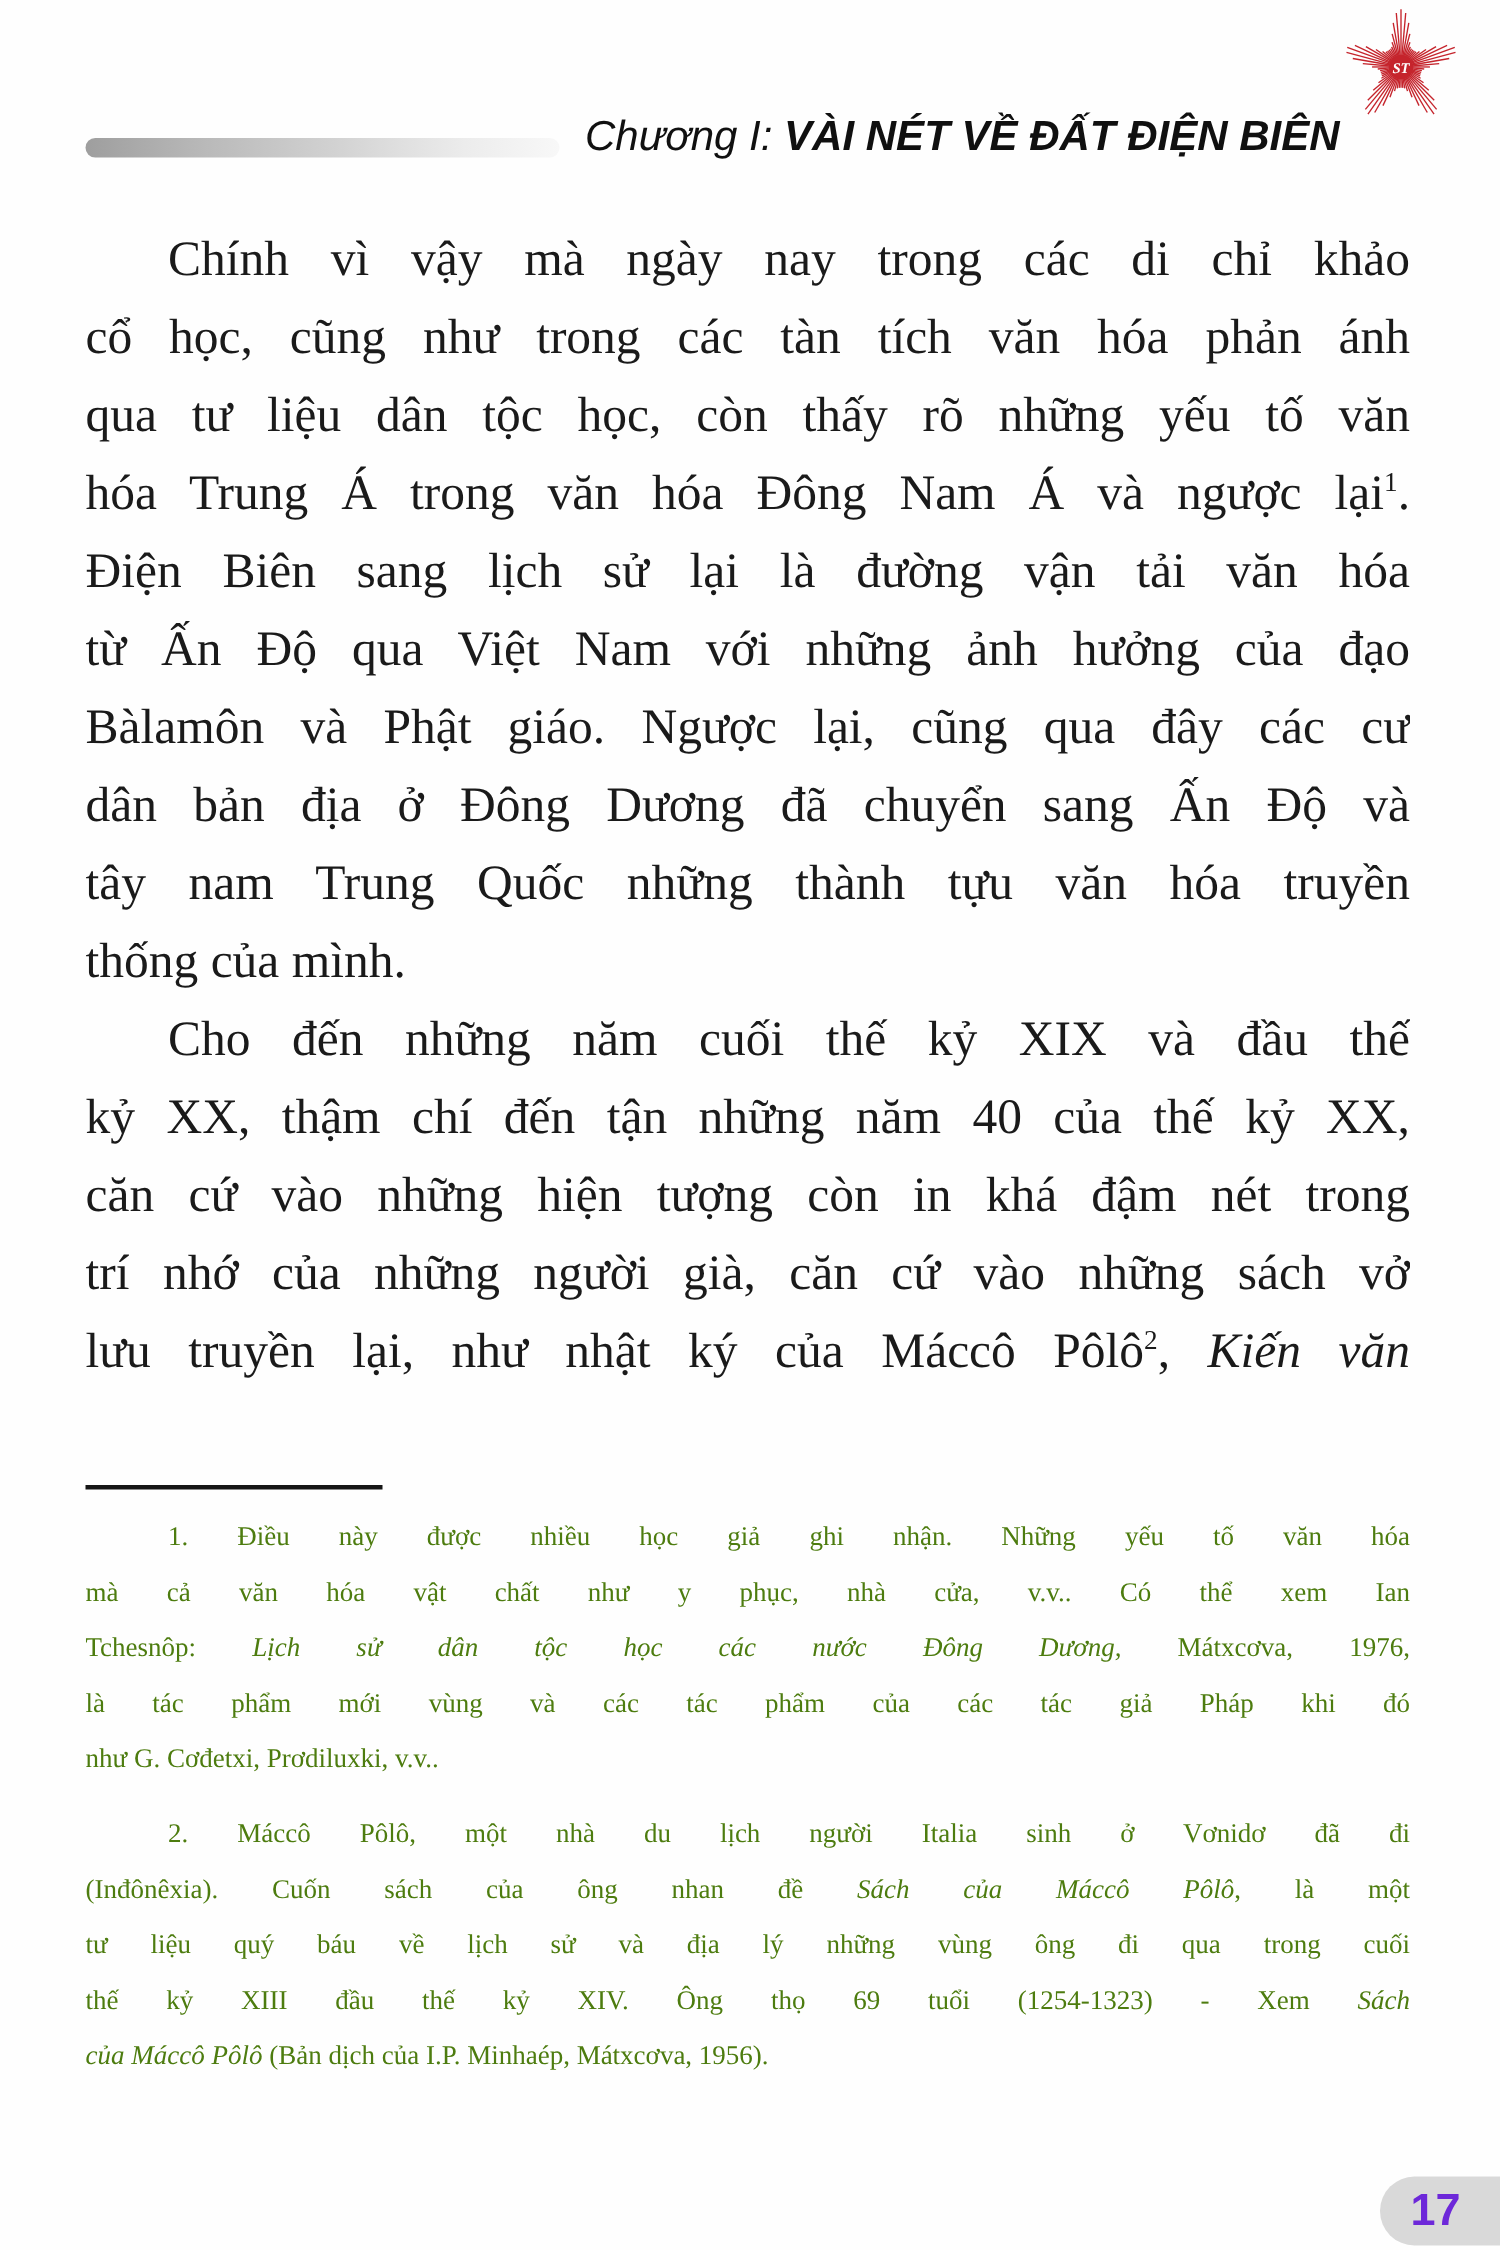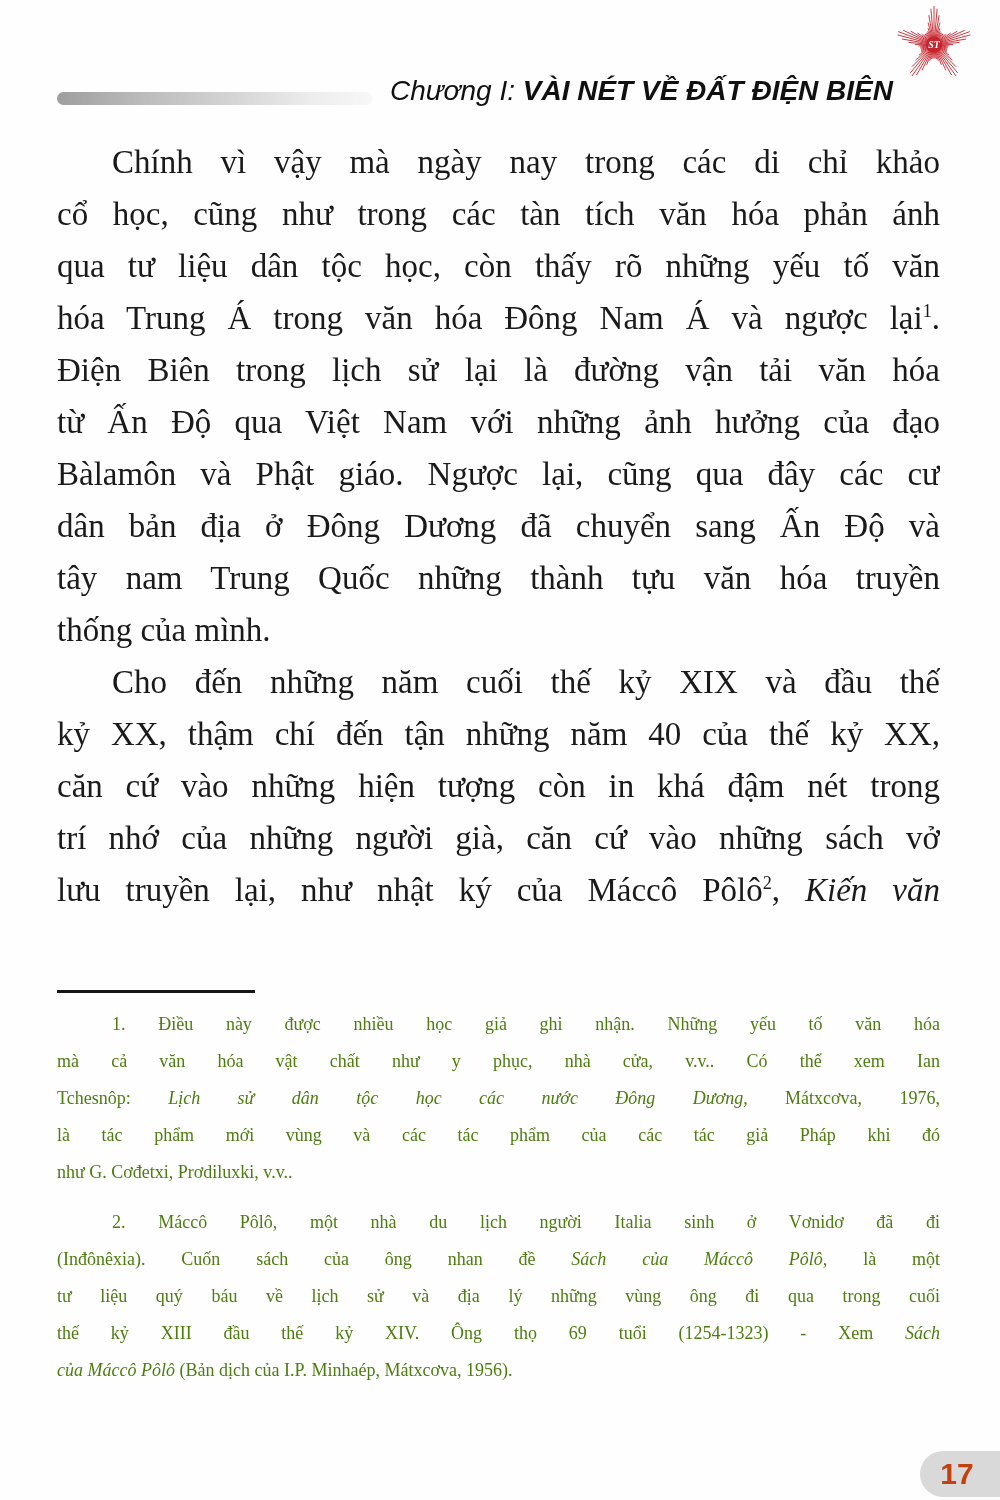--- a/index.html
+++ b/index.html
@@ -33,21 +33,21 @@
   .header-text .title { font-weight: 700; }
 
   
   .logo {
     position: absolute; left: 888px; top: 2px;
     width: 92px; height: 82px;
   }
 
   
   .body-text {
-    position: absolute; left: 57px; top: 136px; width: 883px;
+    position: absolute; left: 57px; top: 147px; width: 883px;
     font-size: 33px; line-height: 52px;
   }
   .line {
     text-align: justify;
     text-align-last: justify;
     height: 52px;
     overflow: hidden;
   }
   .line.noFill { text-align-last: left; }
   .line.indent { text-indent: 55px; }
@@ -68,21 +68,21 @@
   .footnotes .para + .para { margin-top: 13px; }
 
   
   .page-pill {
     position: absolute; right: 0; top: 1451px;
     width: 80px; height: 46px;
     background: #d9d9d9;
     border-radius: 23px 0 0 23px;
     display: flex; align-items: center; justify-content: center;
     font-family: "Liberation Sans", sans-serif;
-    font-weight: 700; font-size: 30px; color: #c2410c;
+    font-weight: 700; font-size: 30px; color: #6d28d9;
     padding-right: 6px; box-sizing: border-box;
   }
 </style>
 </head>
 <body>
 
 <div class="page">
 
   <svg class="logo" viewBox="-50 -50 100 100" xmlns="http://www.w3.org/2000/svg">
     <g id="burst">
@@ -169,21 +169,21 @@
     <span class="chap">Chương I:</span>
     <span class="title"> <span>VÀI NÉT VỀ ĐẤT ĐIỆN BIÊN</span></span>
   </div>
 
   <div class="body-text">
       <div class="para">
         <div class="line indent"><span>Chính vì vậy mà ngày nay trong các di chỉ khảo</span></div>
         <div class="line"><span>cổ học, cũng như trong các tàn tích văn hóa phản ánh</span></div>
         <div class="line"><span>qua tư liệu dân tộc học, còn thấy rõ những yếu tố văn</span></div>
         <div class="line"><span>hóa Trung Á trong văn hóa Đông Nam Á và ngược lại</span><span class="sup">1</span><span>.</span></div>
-        <div class="line"><span>Điện Biên trong lịch sử lại là đường vận tải văn hóa</span></div>
+        <div class="line"><span>Điện Biên sang lịch sử lại là đường vận tải văn hóa</span></div>
         <div class="line"><span>từ Ấn Độ qua Việt Nam với những ảnh hưởng của đạo</span></div>
         <div class="line"><span>Bàlamôn và Phật giáo. Ngược lại, cũng qua đây các cư</span></div>
         <div class="line"><span>dân bản địa ở Đông Dương đã chuyển sang Ấn Độ và</span></div>
         <div class="line"><span>tây nam Trung Quốc những thành tựu văn hóa truyền</span></div>
         <div class="line noFill"><span>thống của mình.</span></div>
       </div>
       <div class="para">
         <div class="line indent"><span>Cho đến những năm cuối thế kỷ XIX và đầu thế</span></div>
         <div class="line"><span>kỷ XX, thậm chí đến tận những năm 40 của thế kỷ XX,</span></div>
         <div class="line"><span>căn cứ vào những hiện tượng còn in khá đậm nét trong</span></div>

